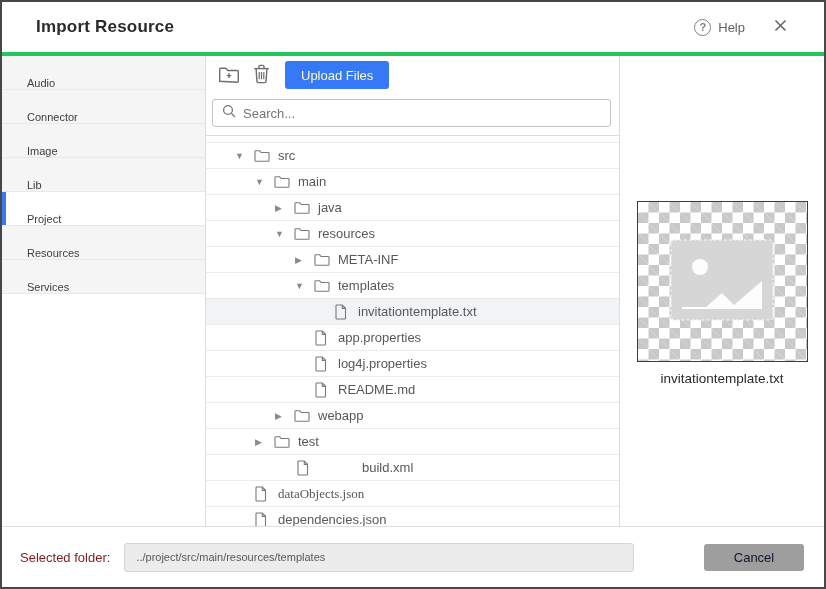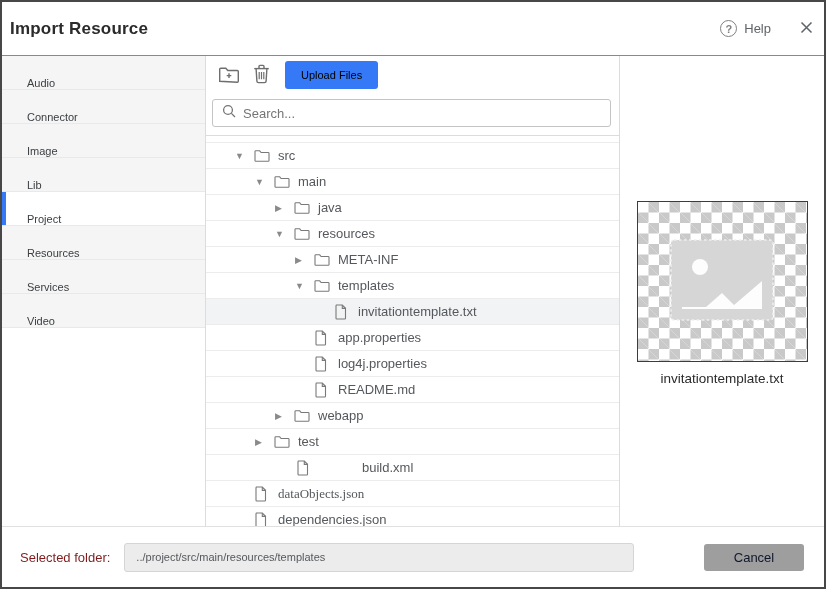--- a/index.html
+++ b/index.html
@@ -10,23 +10,23 @@
     width:826px; height:589px;
     border:2px solid #474747;
     background:#fff;
     display:flex; flex-direction:column;
     overflow:hidden;
   }
 
   
   .header {
     flex:0 0 54px; height:54px;
-    border-bottom:1px solid #22c55e;
+    border-bottom:4px solid #22c55e;
     display:flex; align-items:center;
-    padding:0 8px;
+    padding:0 34px;
   }
   .title { font-size:17px; font-weight:700; color:#2b2b2b; letter-spacing:.2px; }
   .spacer { flex:1; }
   .help-group { display:flex; align-items:center; gap:7px; margin-right:26px; cursor:pointer; }
   .q-icon {
     width:17px; height:17px; border:1.4px solid #808080; border-radius:50%;
     color:#808080; font-size:11px; font-weight:700;
     display:flex; align-items:center; justify-content:center;
   }
   .help-label { font-size:13px; color:#5f6368; }
@@ -45,22 +45,22 @@
   .sb-bar { display:none; }
   .sb-item.selected .sb-bar {
     display:block; position:absolute; left:0; top:0; bottom:0; width:4px; background:#3579f6;
   }
 
   .main { width:414px; flex:0 0 414px; border-right:1px solid #dcdcdc; display:flex; flex-direction:column; padding-top:4px; min-height:0; }
   .toolbar { height:30px; flex:0 0 30px; display:flex; align-items:center; padding-left:9px; margin-bottom:9px; }
   .tool-btn { background:none; border:none; cursor:pointer; display:flex; align-items:center; justify-content:center; width:28px; height:26px; margin-right:4px; }
   .upload-btn {
     margin-left:6px; height:28px; padding:0 16px;
-    background:#3579f6; color:#000000; border:none; border-radius:3px;
-    font-size:11px; font-family:inherit; cursor:pointer;
+    background:#3579f6; color:#fef9c3; border:none; border-radius:3px;
+    font-size:13px; font-family:inherit; cursor:pointer;
   }
   .search-wrap {
     margin:0 8px 8px 6px; height:28px; flex:0 0 28px;
     border:1px solid #c4c4c4; border-radius:3px;
     display:flex; align-items:center; padding:0 9px; gap:7px; background:#fff;
   }
   .search-wrap input {
     flex:1; border:none; outline:none; font-size:13px; color:#5f6368; font-family:inherit; background:transparent;
   }
 
@@ -146,23 +146,20 @@
         </div>
         <div class="sb-item selected">
           <span class="sb-bar"></span>
           <span>Project</span>
         </div>
         <div class="sb-item">
           <span>Resources</span>
         </div>
         <div class="sb-item">
           <span>Services</span>
-        </div>
-        <div class="sb-item">
-          <span>Video</span>
         </div>
       </div>
 
     <div class="main">
       <div class="toolbar">
         <button class="tool-btn">
           <span>
             <svg width="22" height="18" viewBox="0 0 22 18">
               <path d="M1.7 16.3 V4.2 a1 1 0 0 1 1-1 h5.1 l2 2.3 h9.5 a1 1 0 0 1 1 1 v9.8 a1 1 0 0 1 -1 1 Z" fill="none" stroke="#6e6e6e" stroke-width="1.4"></path>
               <path d="M11 8.3 v4.6 M8.7 10.6 h4.6" stroke="#6e6e6e" stroke-width="1.4" fill="none"></path>

